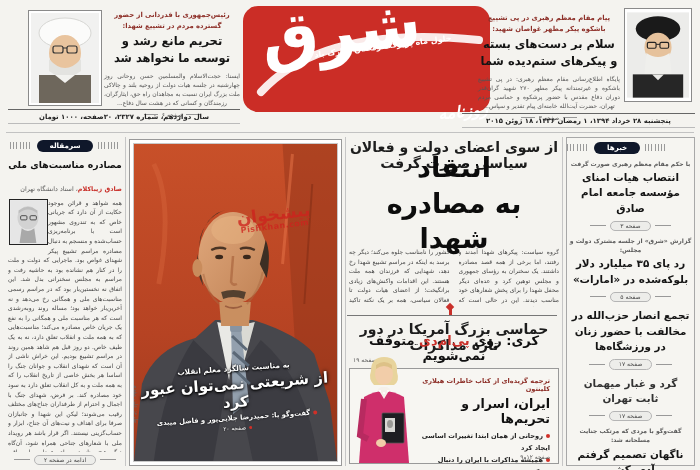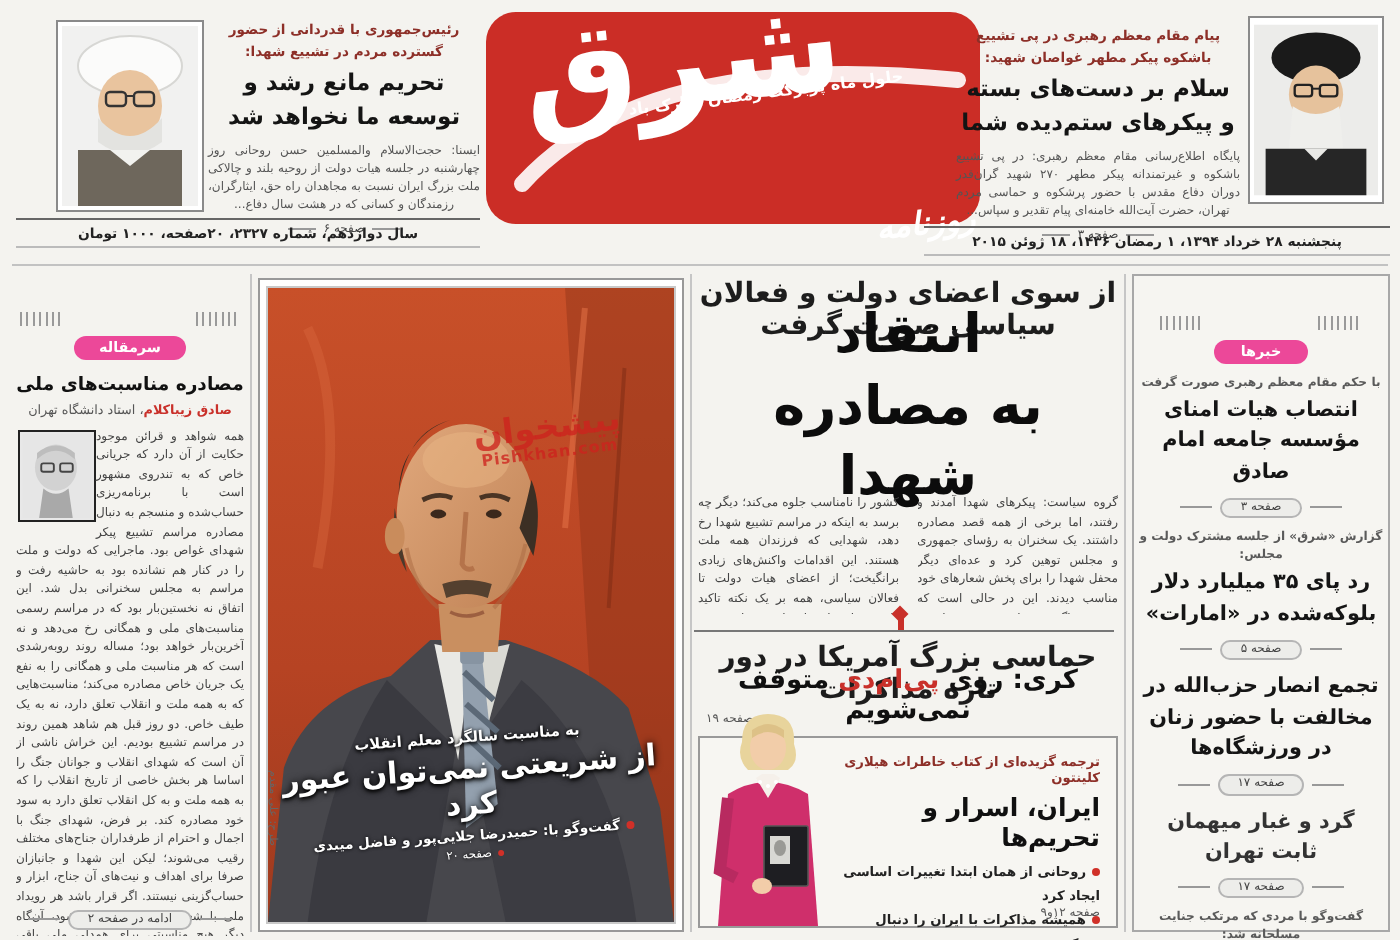--- a/index.html
+++ b/index.html
@@ -20,31 +20,31 @@
         font-size:6.9px;font-weight:bold;color:#222;text-align:center;}
   
   .masthead{background:#cb2d26;border-radius:15px;overflow:visible;}
   .logo{position:absolute;left:18px;top:-12px;font-size:64px;font-weight:800;color:#fff;
         transform:rotate(-6deg);letter-spacing:2px;}
   .tagline{position:absolute;left:60px;top:36px;width:160px;font-size:8px;font-weight:bold;color:#fff;
         transform:rotate(-7deg);text-align:center;}
   .paper-word{position:absolute;right:2px;bottom:-9px;font-size:16px;font-style:italic;font-weight:bold;color:#fff;
         transform:rotate(-6deg);}
   
-  .red-pill{display:inline-block;background:#ec4899;color:#fff;font-size:7.2px;font-weight:bold;
-        padding:2px 13px 2.5px;border-radius:8px;line-height:1;margin-top:28px;}
+  .red-pill{display:inline-block;background:#0f172a;color:#fff;font-size:7.2px;font-weight:bold;
+        padding:2px 13px 2.5px;border-radius:8px;line-height:1;}
   .page-pill{display:inline-block;border:1px solid #b5b5b5;background:#ededea;color:#444;font-size:6px;
         padding:1px 9px 1.5px;border-radius:7px;line-height:1;}
   .pill-row{display:flex;align-items:center;justify-content:center;gap:4px;}
   .pill-row .line{flex:0 0 16px;border-top:1px solid #999;}
   .ticks{width:22px;height:7px;background:repeating-linear-gradient(90deg,#9a9a9a 0 1px,transparent 1px 3.2px);}
   .head-row{display:flex;align-items:center;justify-content:center;gap:5px;}
   
   .ed-title{font-size:9.3px;font-weight:800;color:#111;margin-top:7px;}
-  .ed-byline{font-size:6.4px;color:#555;margin-top:3px;}
+  .ed-byline{font-size:6.4px;color:#555;margin-top:15px;text-align:right;}
   .ed-byline .nm{color:#c9302a;font-weight:bold;}
   .ed-body{font-size:6px;color:#444;line-height:1.6;text-align:justify;text-align-last:right;
         margin-top:5px;height:254px;overflow:hidden;}
   .ed-photo{float:left;width:35px;height:42px;border:1px solid #222;background:#e8e8e8;margin:1px 0 2px 1px;padding:1px;}
   .ed-photo svg{display:block;width:100%;height:100%;}
   .ed-more{position:absolute;bottom:1px;left:0;right:0;}
   
   .portrait{background:#fff;border:1px solid #999;padding:3px;box-sizing:border-box;}
   .canvas{position:relative;width:100%;height:100%;border:1px solid #c9c9c9;overflow:hidden;box-sizing:border-box;}
   .canvas>svg{display:block;width:100%;height:100%;}
@@ -305,21 +305,21 @@
           <ellipse cx="27" cy="88" rx="5" ry="4" fill="#f2cda9"></ellipse>
           <path d="M10,44 L6,80 L14,84" fill="none" stroke="#b82a60" stroke-width="6"></path>
         </svg>
       </div>
     </div>
   </div>
 
   <div class="abs vline" style="left:562px;top:137px;height:329px;"></div>
 
   <div class="abs news rtl" style="left:566px;top:137px;width:129px;height:329px;">
-    <div class="head-row" style="margin-top:4px;">
+    <div class="head-row" style="margin-top:4px;justify-content:flex-end;">
       <span class="ticks"></span>
       <span class="red-pill">خبرها</span>
       <span class="ticks"></span>
     </div>
 
     <div>
       <div class="nw-kicker">با حکم مقام معظم رهبری صورت گرفت</div>
       <div class="nw-title">انتصاب هیات امنای مؤسسه جامعه امام صادق</div>
       <div class="pill-row nw-pillrow">
         <span class="line"></span>

